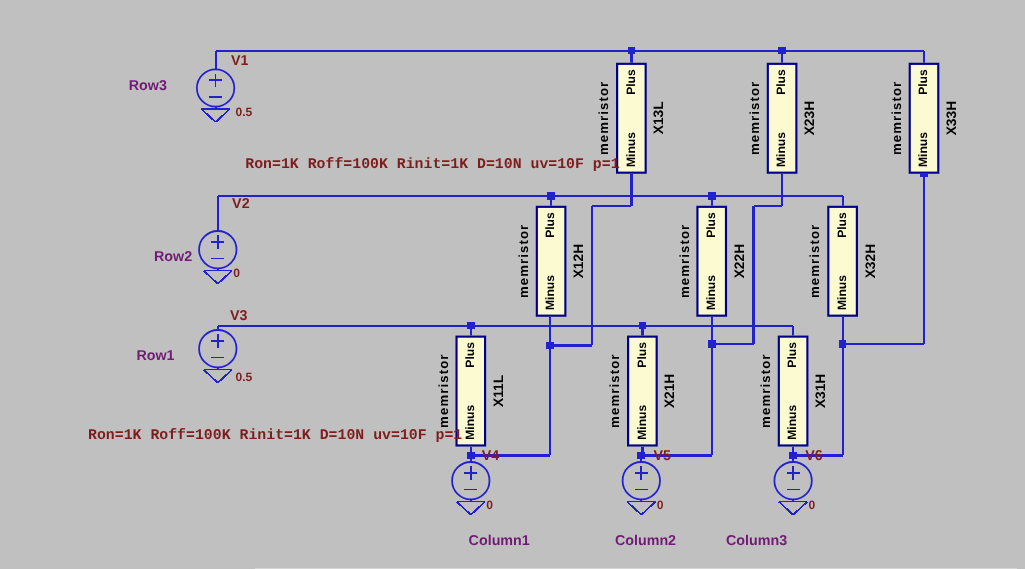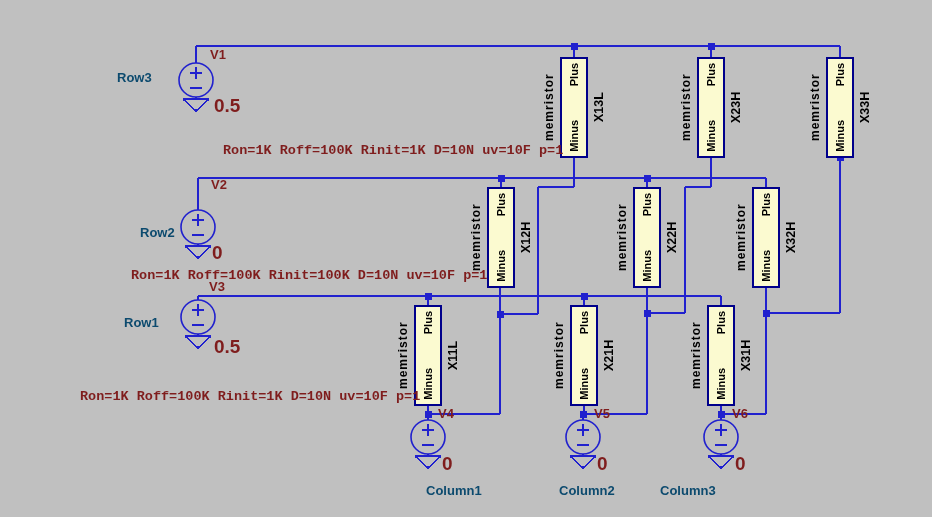--- a/index.html
+++ b/index.html
@@ -1,24 +1,24 @@
 <!DOCTYPE html>
 <html><head>
 <meta charset="utf-8">
 <style>
   html,body{margin:0;padding:0;}
   .canvas{position:relative;width:932px;height:517px;background:#C0C0C0;
           font-family:"Liberation Sans",sans-serif;overflow:hidden;}
   .canvas svg{position:absolute;left:0;top:0;}
   .lbl{position:absolute;font-weight:bold;white-space:nowrap;line-height:1.1;}
   .black{color:#7f1d1d;}
-  .blue{color:#0c4a6e;}
+  .blue{color:#701a75;}
   .param{font-size:13.5px;font-family:Liberation Mono, monospace;}
   .refname{font-size:13px;}
-  .value{font-size:19px;}
+  .value{font-size:11px;}
   .netlbl{font-size:13px;}
   .mem{position:absolute;width:28px;height:101px;}
   .mem-body{position:absolute;left:0;top:0;width:28px;height:101px;background:#FBFAD0;
             border:2px solid #00008B;box-sizing:border-box;display:flex;flex-direction:column;
             justify-content:space-between;align-items:center;padding:4px 0;}
   .vtext{writing-mode:vertical-rl;transform:rotate(180deg);}
   .mem-pin{font-size:11px;font-weight:bold;color:#000;line-height:1;}
   .mem-type{position:absolute;left:-18px;top:0;height:101px;writing-mode:vertical-rl;
             transform:rotate(180deg);text-align:center;font-size:12px;font-weight:bold;color:#000;
             letter-spacing:1px;}
@@ -231,16 +231,15 @@
 
   <div class="lbl refname black" style="left:594px;top:407px">V5</div>
   <div class="lbl value black" style="left:597px;top:454px">0</div>
   <div class="lbl netlbl blue" style="left:559px;top:484px">Column2</div>
 
   <div class="lbl refname black" style="left:732px;top:407px">V6</div>
   <div class="lbl value black" style="left:735px;top:454px">0</div>
   <div class="lbl netlbl blue" style="left:660px;top:484px">Column3</div>
 
   <div class="lbl param black" style="left:223px;top:144px">Ron=1K Roff=100K Rinit=1K D=10N uv=10F p=1</div>
-  <div class="lbl param black" style="left:131px;top:269px">Ron=1K Roff=100K Rinit=100K D=10N uv=10F p=1</div>
   <div class="lbl param black" style="left:80px;top:390px">Ron=1K Roff=100K Rinit=1K D=10N uv=10F p=1</div>
 
 </div>
 
 </body></html>

